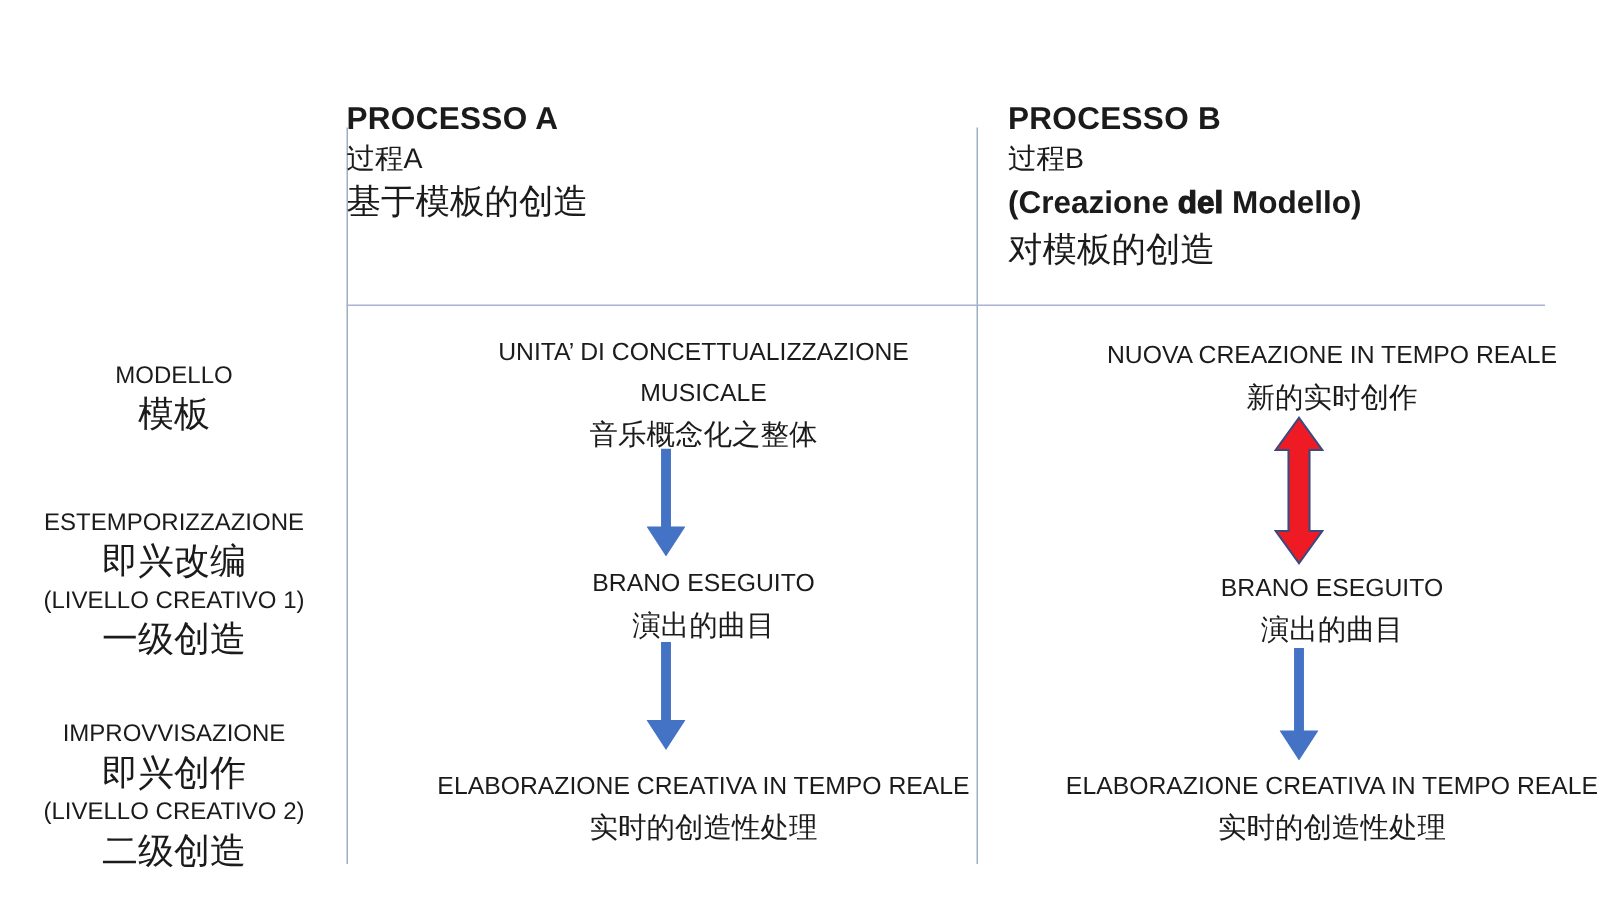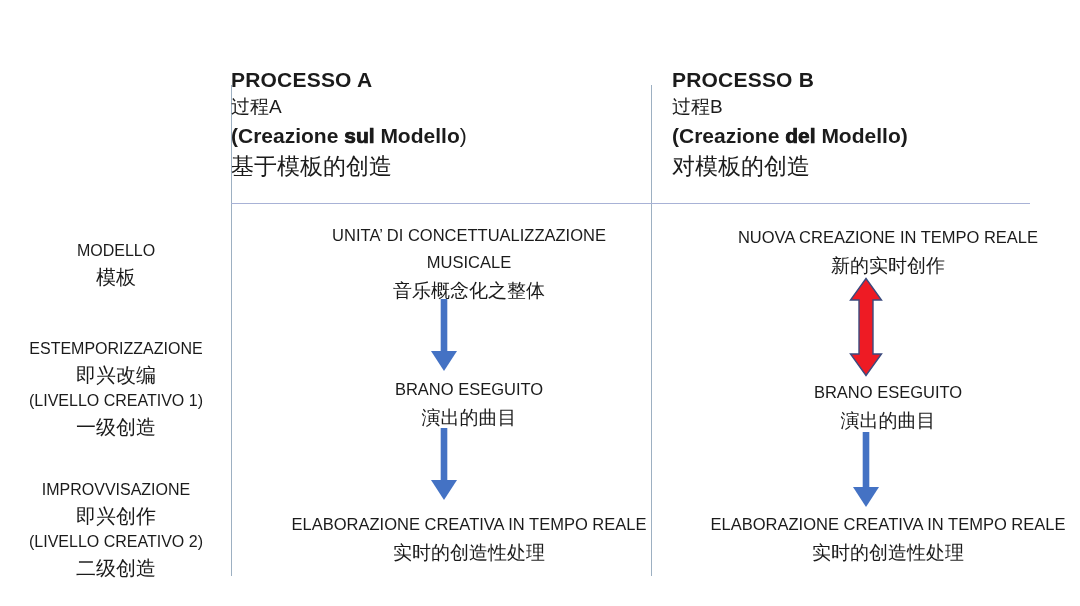--- a/index.html
+++ b/index.html
@@ -29,21 +29,21 @@
   .h-sub{font-size:21px;font-weight:700;line-height:32px;}
   .h-sub .xbold{-webkit-text-stroke:.7px;text-shadow:0 0 .5px currentColor;}
   .h-sub .sub-close-light{font-weight:400;}
   .h-sub-zh{font-size:23px;line-height:28px;}
 
   .rowlabel{position:absolute;left:8px;width:216px;text-align:center;}
   .rowlabel-1{top:238px}
   .rowlabel-2{top:336px}
   .rowlabel-3{top:477px}
   .rl-it{font-size:16px;line-height:26px;}
-  .rl-zh{font-size:20px;line-height:26px;}
+  .rl-zh{font-size:24px;line-height:26px;}
 
   .node{position:absolute;text-align:center;padding-left:28px;}
   .node-a{left:231px;width:420px;}
   .node-b{left:653px;width:414px;}
   .node-a1{top:222px}
   .node-a2{top:376px}
   .node-a3{top:511px}
   .node-b1{top:224px}
   .node-b2{top:379px}
   .node-b3{top:511px}
@@ -65,21 +65,20 @@
 
 <div class="canvas">
 
   <div class="vline vline-1"></div>
   <div class="vline vline-2"></div>
   <div class="hline"></div>
 
   <div class="header header-a">
     <div class="h-title">PROCESSO A</div>
     <div class="h-zh">过程A</div>
-    <div class="h-sub"><span>(Creazione </span><span class="xbold">sul</span><span> Modello</span><span class="sub-close-light">)</span></div>
     <div class="h-sub-zh">基于模板的创造</div>
   </div>
 
   <div class="header header-b">
     <div class="h-title">PROCESSO B</div>
     <div class="h-zh">过程B</div>
     <div class="h-sub"><span>(Creazione </span><span class="xbold">del</span><span> Modello)</span></div>
     <div class="h-sub-zh">对模板的创造</div>
   </div>
 

